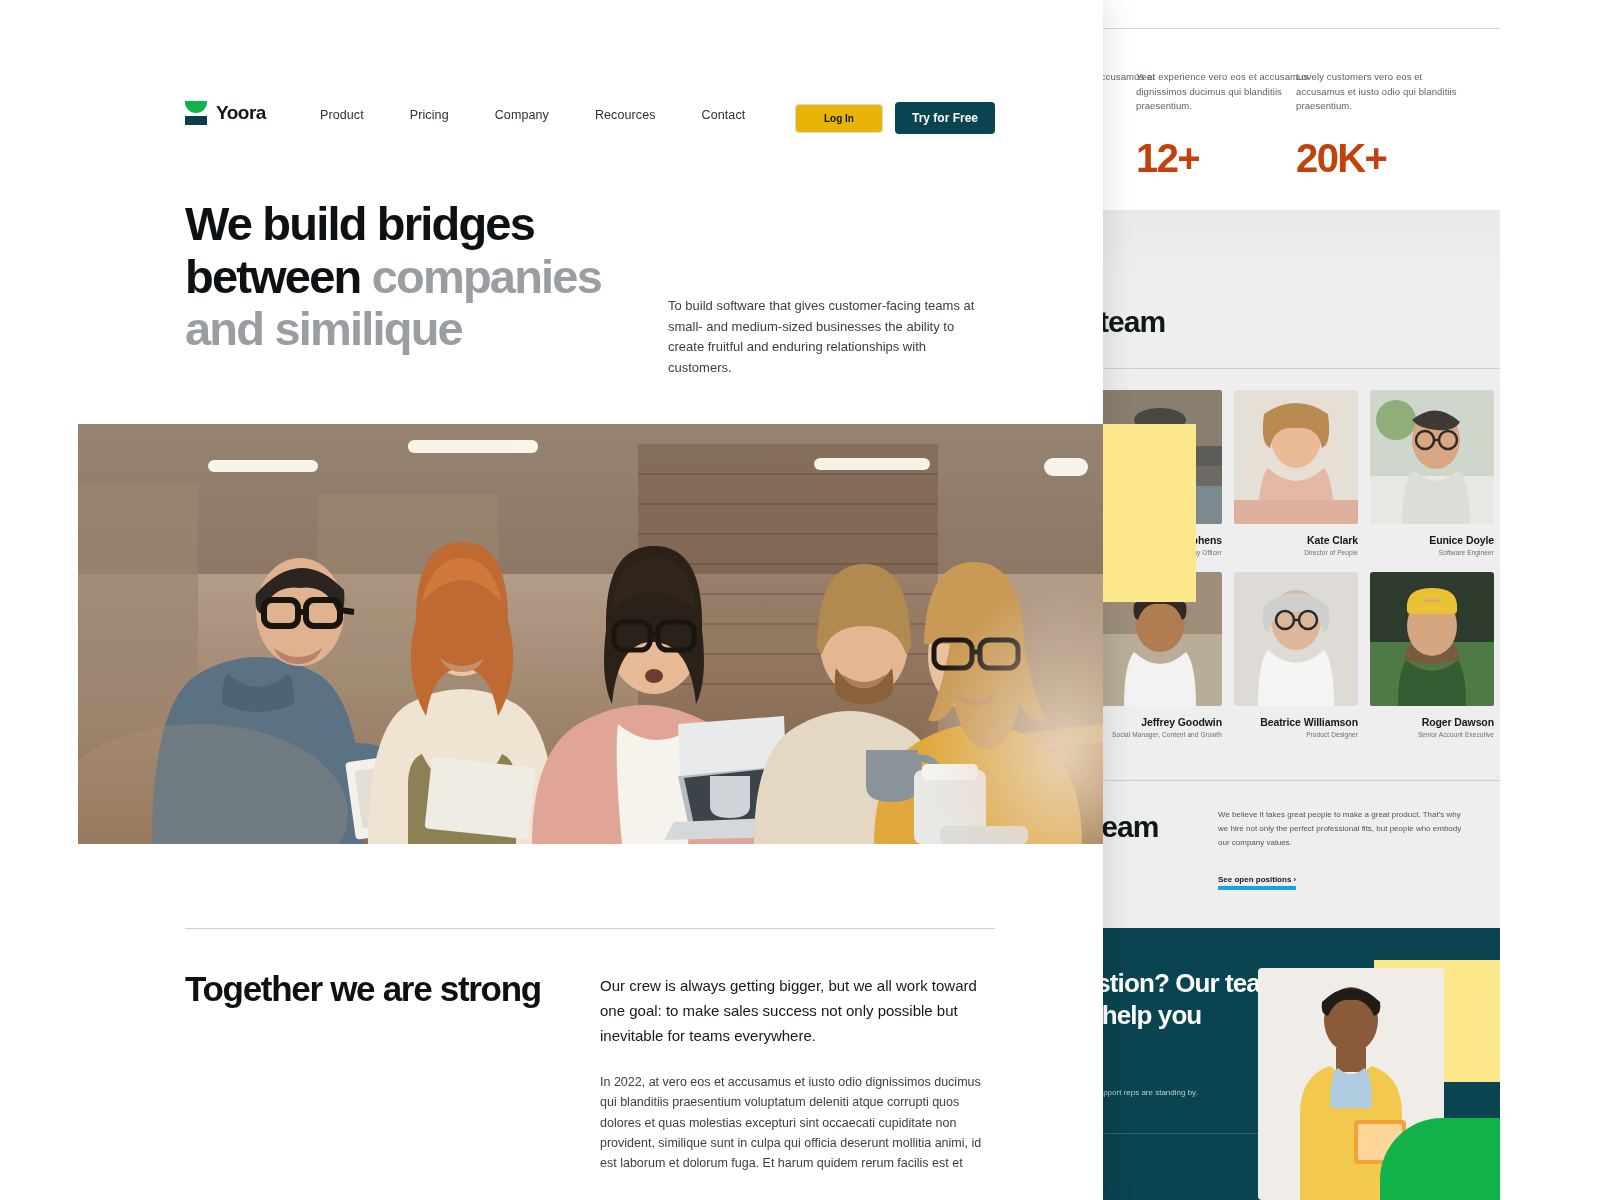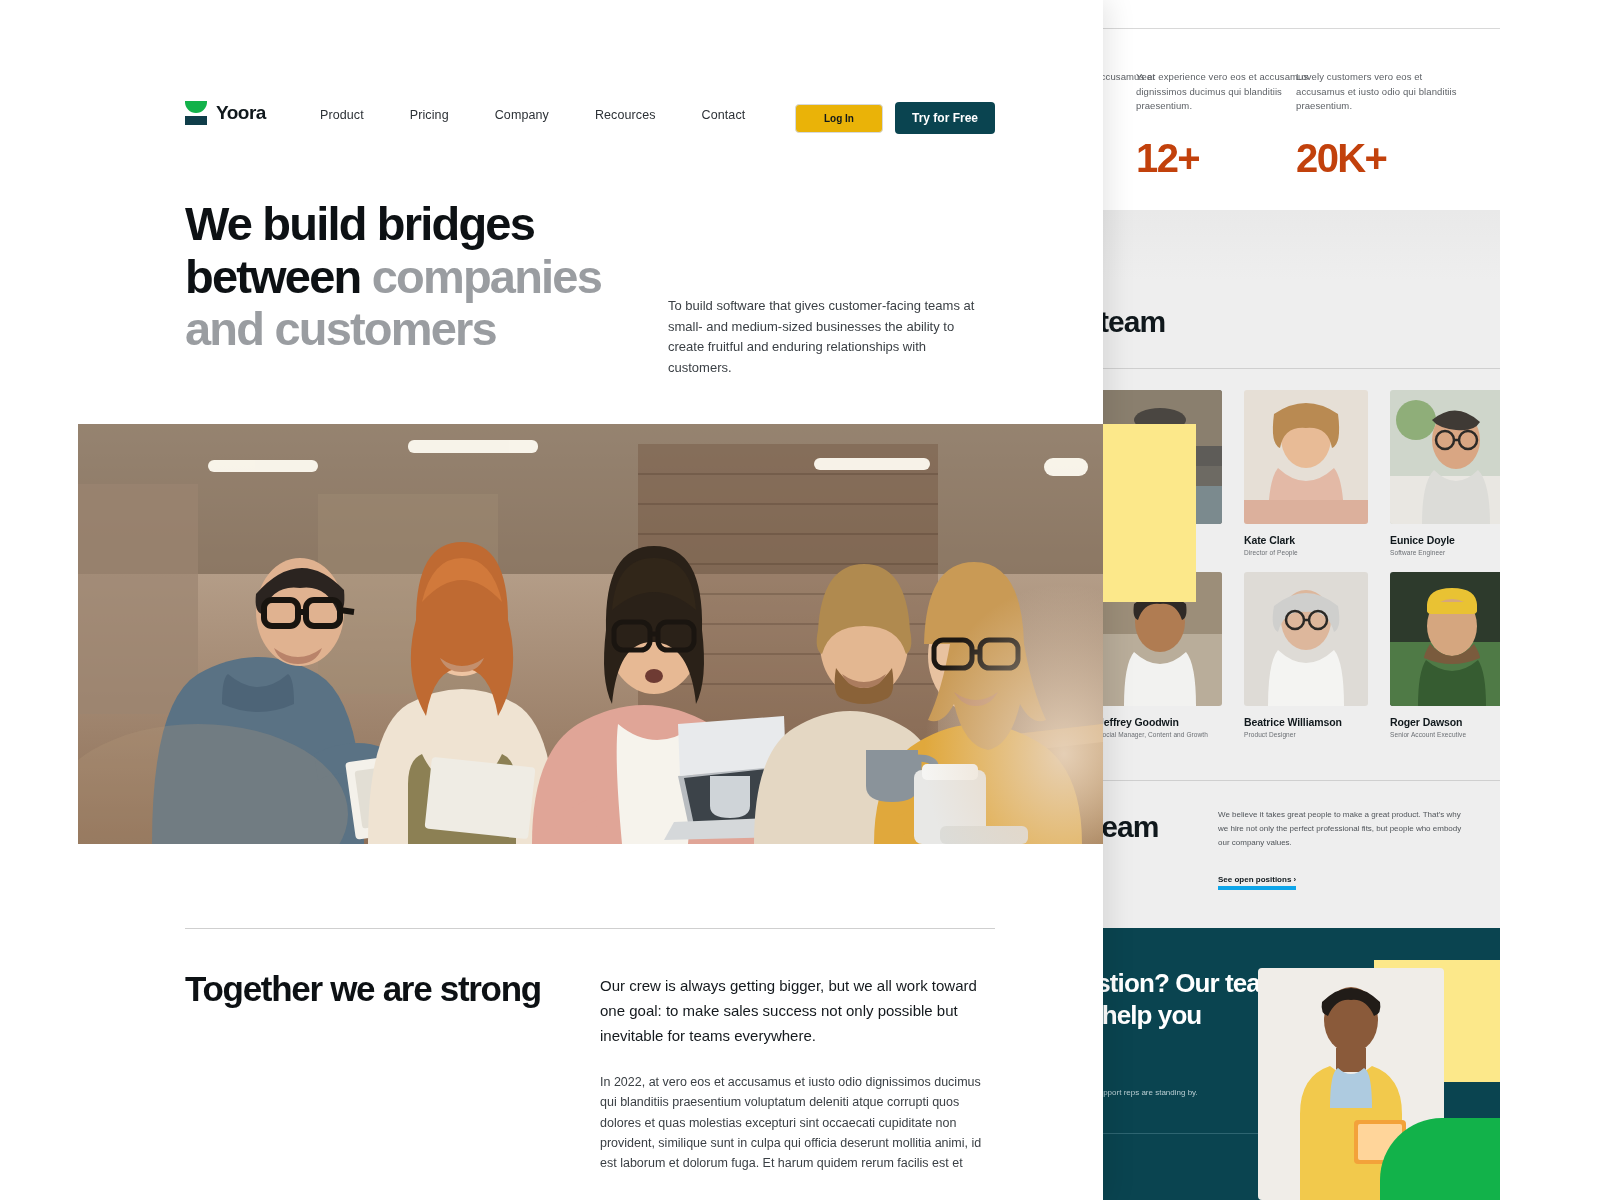--- a/index.html
+++ b/index.html
@@ -37,21 +37,21 @@
     content:""; position:absolute; left:0; right:0; top:0; height:70px;
     background:linear-gradient(#e9e9e9,#eeeeee);
   }
   .team-head {
     position:absolute; left:50px; top:95px;
     font-size:30px; font-weight:700; letter-spacing:-1px; color:#10181c;
   }
   .team-rule { position:absolute; left:174px; top:158px; width:398px; height:1px; background:#cfcfcf; }
 
   .team-grid { position:absolute; left:170px; top:180px; width:402px; }
-  .t-row { display:flex; gap:22px; margin-bottom:16px; }
+  .t-row { display:flex; gap:12px; margin-bottom:16px;text-align:right; }
   .t-card { width:124px; }
   .t-photo { width:124px; height:134px; border-radius:3px; overflow:hidden; position:relative; }
   .t-name { margin-top:10px; font-size:10.5px; font-weight:700; color:#10181c; letter-spacing:-.1px; }
   .t-role { margin-top:3px; font-size:6.5px; color:#6a6e73; letter-spacing:.1px; }
 
   .values-rule { position:absolute; left:174px; top:570px; width:398px; height:1px; background:#cfcfcf; }
   .values-head { position:absolute; left:50px; top:600px; font-size:30px; font-weight:700; letter-spacing:-1px; color:#10181c; }
   .values-body { position:absolute; left:290px; top:598px; width:250px; font-size:8px; line-height:1.75; color:#50555a; }
   .values-link { position:absolute; left:290px; top:665px; font-size:8px; font-weight:700; color:#10181c; border-bottom:4px solid #0ea5e9; padding-bottom:2px; }
 
@@ -303,21 +303,21 @@
 
       <div class="nav-actions">
         <button class="btn-login">Log In</button>
         <button class="btn-try">Try for Free</button>
       </div>
     </div>
 
     <h1 class="hero-title">
       <span>We build bridges</span><br>
       <span>between </span><span class="muted">companies</span><br>
-      <span class="muted">and customers</span>
+      <span class="muted">and similique</span>
     </h1>
 
     <p class="hero-copy">To build software that gives customer-facing teams at small- and medium-sized businesses the ability to create fruitful and enduring relationships with customers.</p>
 
     <div class="hero-yellow"></div>
     <div class="hero-green"></div>
 
     <div class="hero-img">
       <svg class="fig" viewBox="0 0 1025 420" preserveAspectRatio="xMidYMid slice">
         <defs>

